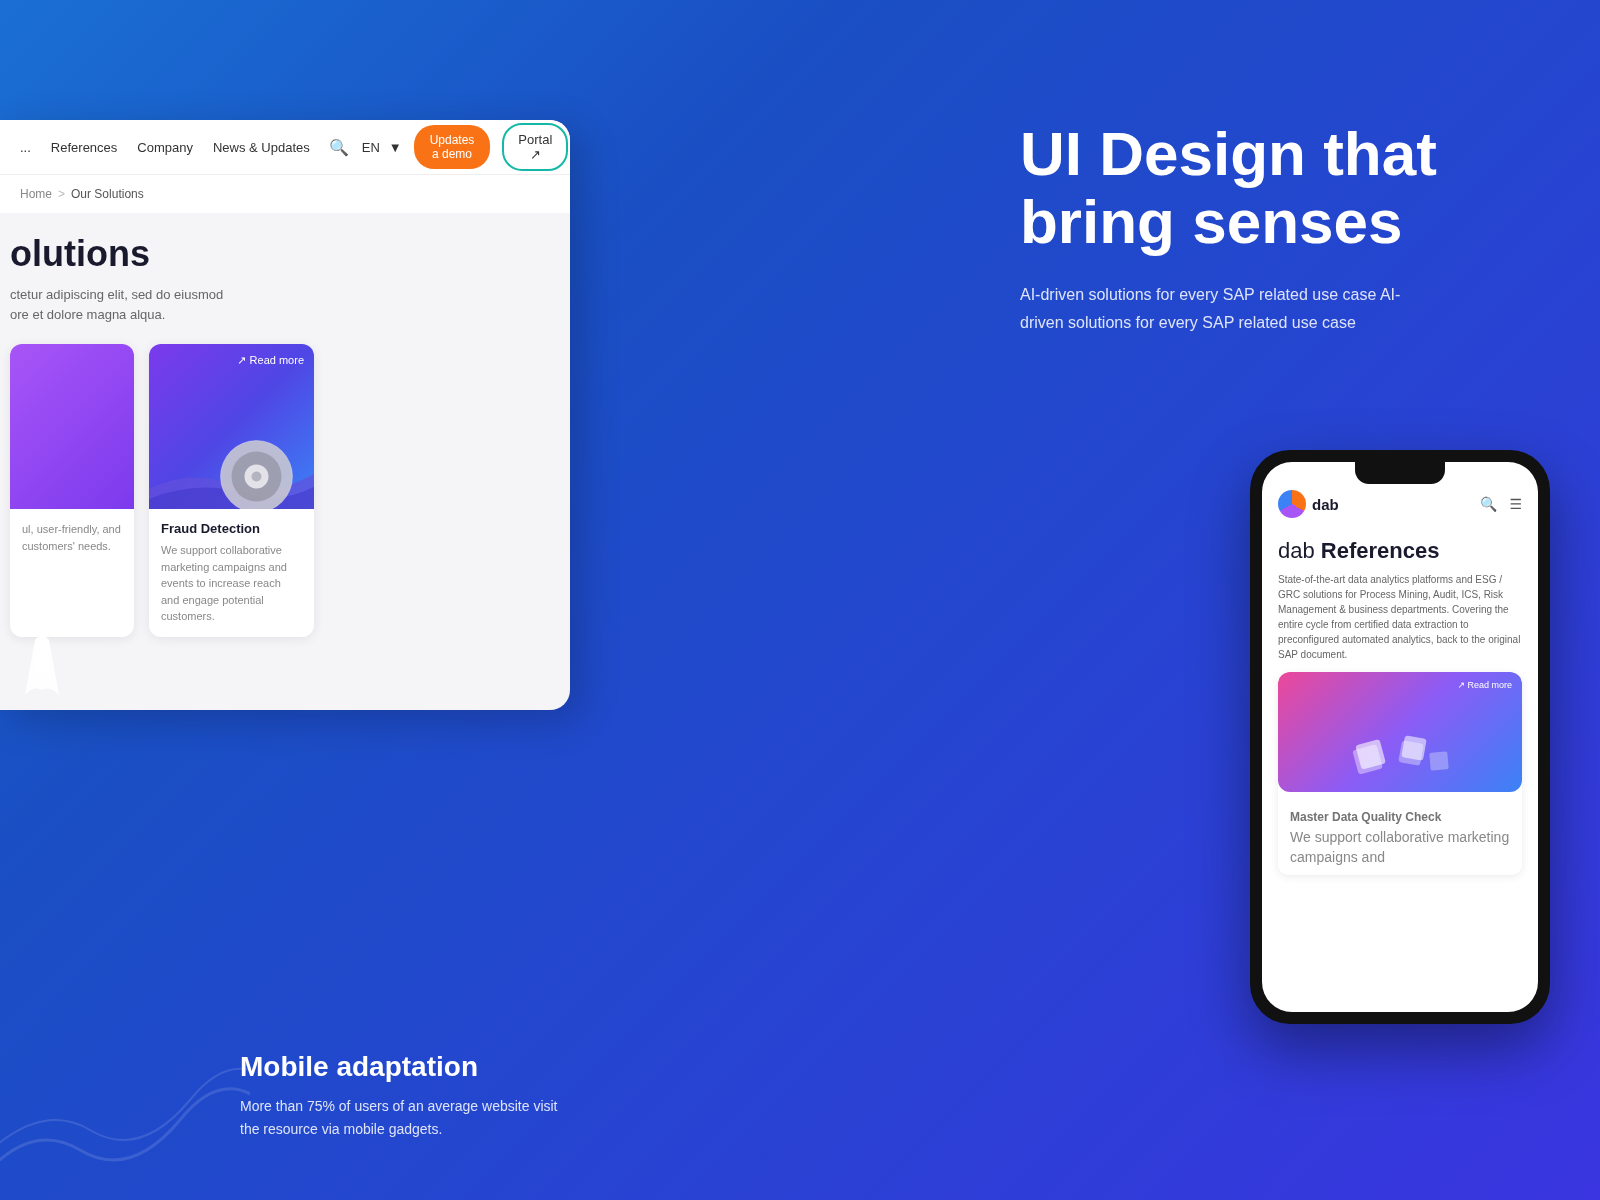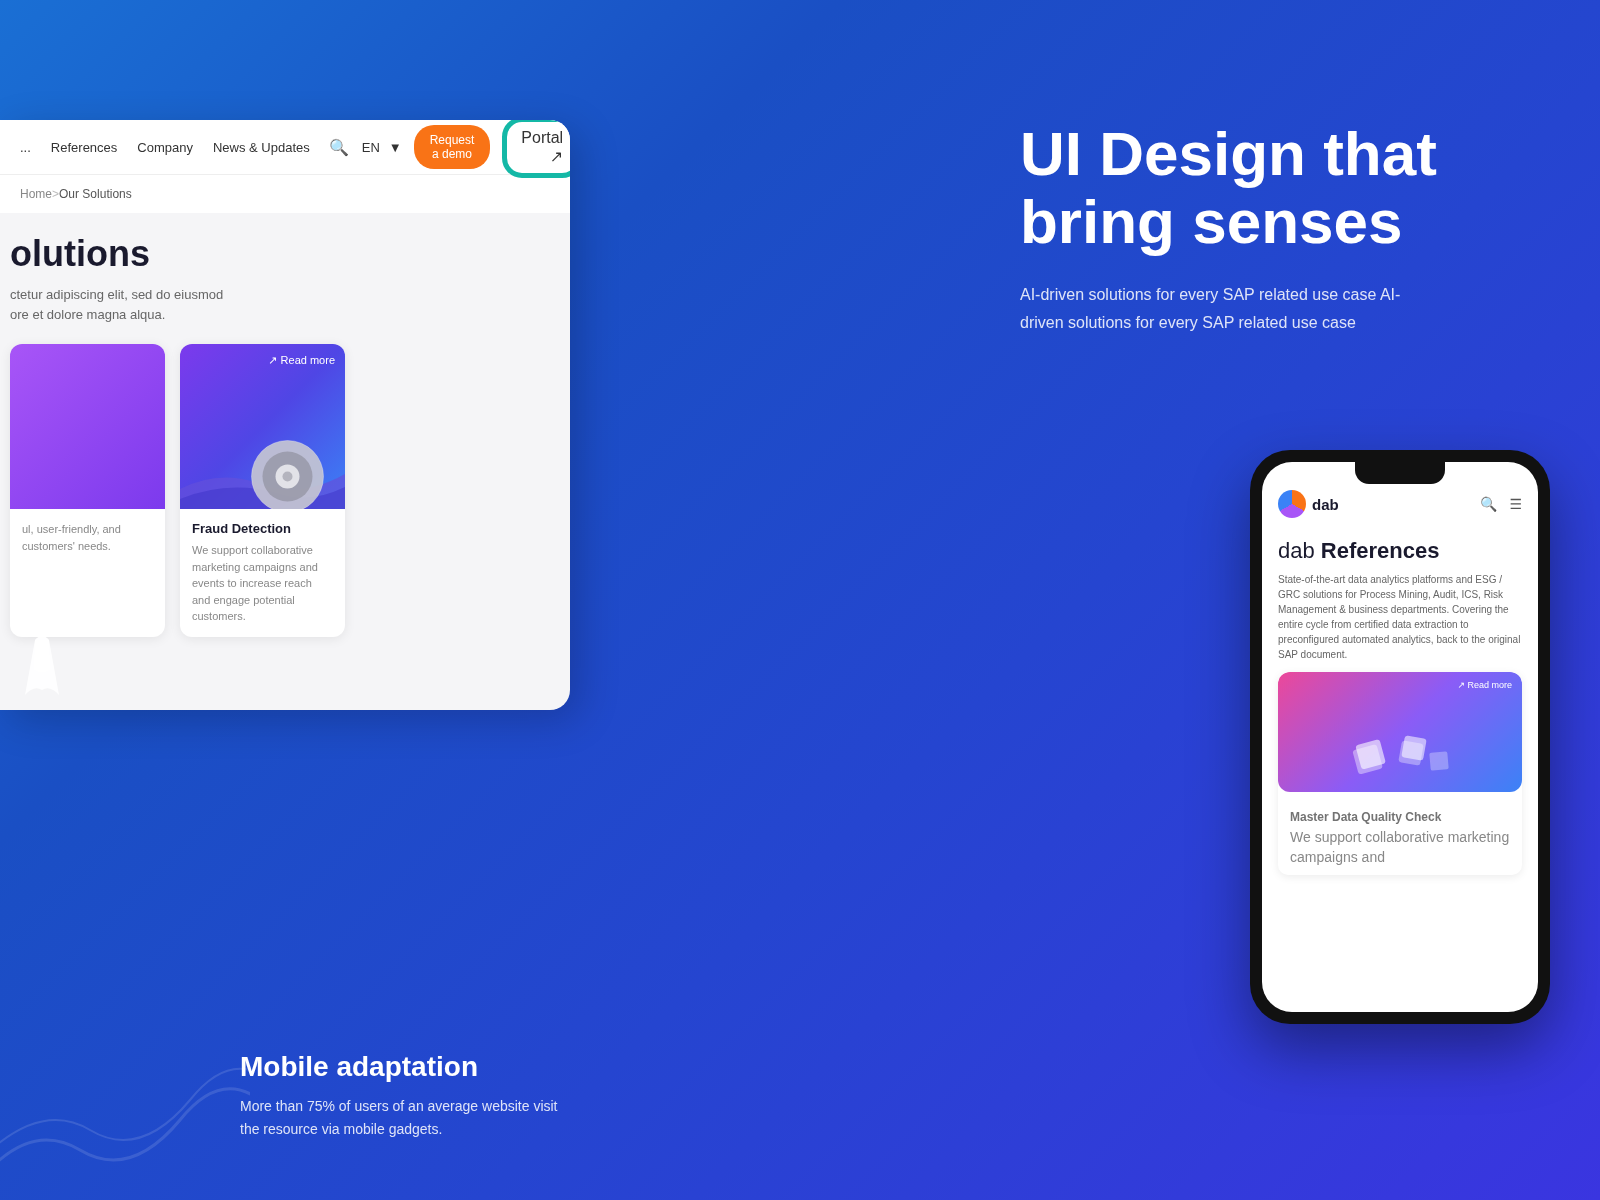--- a/index.html
+++ b/index.html
@@ -81,39 +81,39 @@
       border: none;
       border-radius: 20px;
       padding: 8px 16px;
       font-size: 12px;
       cursor: pointer;
       font-weight: 500;
     }
 
     .portal-btn {
       background: none;
-      border: 5px solid #14b8a6;
+      border: 2px solid #14b8a6;
       border-radius: 20px;
       padding: 7px 14px;
-      font-size: 16px;
+      font-size: 13px;
       cursor: pointer;
       display: flex;
       align-items: center;
       gap: 4px;
       color: #333;
-      text-align: right;
     }
 
     
     .breadcrumb {
       padding: 12px 20px;
       font-size: 12px;
       color: #888;
       background: white;
       display: flex;
+      gap: 6px;
       align-items: center;
       text-align: right;
     }
     .breadcrumb .sep { color: #bbb; }
     .breadcrumb .current { color: #555; }
 
     
     .content-area {
       padding: 20px 20px 0 10px;
       background: #f5f5f7;
@@ -190,21 +190,21 @@
       font-size: 11px;
       color: #888;
       line-height: 1.5;
     }
 
     
     .partial-card {
       background: white;
       border-radius: 12px;
       overflow: hidden;
-      width: 155px;
+      width: 124px;
       flex-shrink: 0;
       box-shadow: 0 2px 12px rgba(0,0,0,0.08);
     }
 
     .partial-card-image {
       height: 165px;
       background: linear-gradient(135deg, #a855f7 0%, #7c3aed 100%);
     }
 
     .partial-card-body {
@@ -407,21 +407,21 @@
     <span class="navbar-cut">...</span>
     <span class="navbar-item">References</span>
     <span class="navbar-item">Company</span>
     <span class="navbar-item">News &amp; Updates</span>
     <div class="navbar-actions">
       <button class="search-icon-btn">🔍</button>
       <button class="lang-btn">
         <span>EN</span>
         <span>▼</span>
       </button>
-      <button class="demo-btn">Request a demo</button>
+      <button class="demo-btn">Updates a demo</button>
       <button class="portal-btn">Portal ↗</button>
     </div>
   </nav>
 
   <div class="breadcrumb">
     <span>Home</span>
     <span class="sep">&gt;</span>
     <span class="current">Our Solutions</span>
   </div>
 

